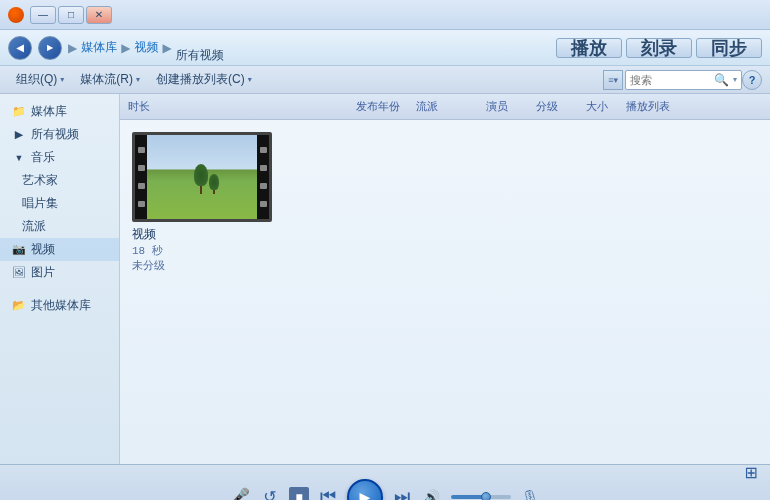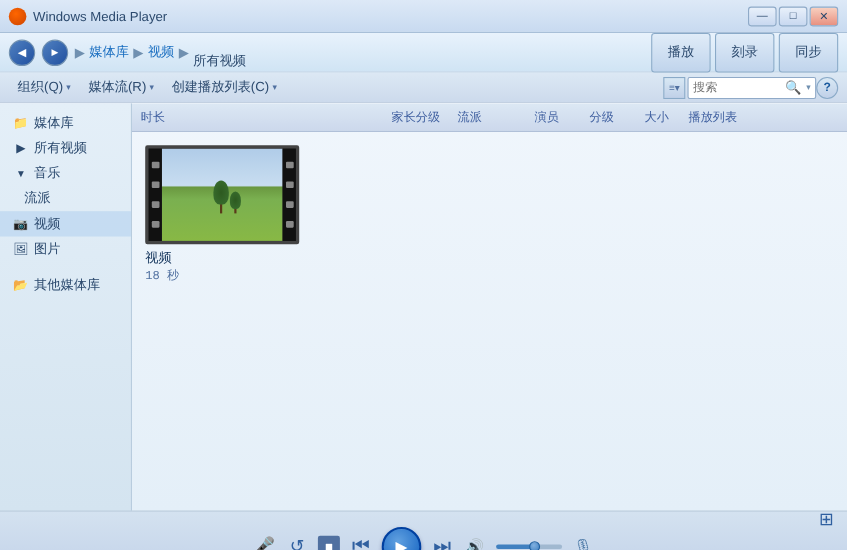--- a/index.html
+++ b/index.html
@@ -81,29 +81,29 @@
       gap: 4px;
     }
     .breadcrumb-sep { color: #7090b0; }
     .breadcrumb-item { color: #1a6ec0; cursor: pointer; }
     .breadcrumb-item.current { color: #2c4a6e; cursor: default; margin-top: 16px; }
     .action-buttons {
       display: flex;
       gap: 4px;
     }
     .action-btn {
-      height: 36px;
+      height: 20px;
       padding: 0 14px;
       background: linear-gradient(to bottom, #e0ecf8, #c0d4ec);
       border: 1px solid #8aaac8;
       border-radius: 3px;
       cursor: pointer;
-      font-size: 12px;
+      font-size: 18px;
       color: #2c4a6e;
-      display: flex; align-items: center;
+      display: flex; align-items: center; font-weight: bold;
     }
 
     
     #menubar {
       height: 28px;
       background: linear-gradient(to bottom, #dce8f4, #ccdaec);
       display: flex;
       align-items: center;
       padding: 0 8px;
       border-bottom: 1px solid #b0c0d8;
@@ -397,21 +397,20 @@
       cursor: pointer;
       color: #3060a0;
       font-size: 16px;
     }
   </style>
 </head>
 <body>
 
 <div id="titlebar">
   <div class="app-icon"></div>
-  <span class="title-text">Windows Media Player</span>
   <div class="window-controls">
     <div class="win-btn">—</div>
     <div class="win-btn">□</div>
     <div class="win-btn close">✕</div>
   </div>
 </div>
 
 <div id="toolbar">
   <div class="nav-btn">◀</div>
   <div class="nav-btn" style="font-size:8px;">▶</div>
@@ -462,20 +461,26 @@
     </div>
     <div class="sidebar-item">
       <span class="sidebar-icon" style="font-size:11px;">▶</span>
       <span>所有视频</span>
     </div>
     <div class="sidebar-item">
       <span class="sidebar-icon" style="font-size:9px;">▼</span>
       <span>音乐</span>
     </div>
     <div class="sidebar-item indent1">
+      <span>艺术家</span>
+    </div>
+    <div class="sidebar-item indent1">
+      <span>唱片集</span>
+    </div>
+    <div class="sidebar-item indent1">
       <span>流派</span>
     </div>
     <div class="sidebar-item selected">
       <span class="sidebar-icon" style="font-size:11px;">📷</span>
       <span>视频</span>
     </div>
     <div class="sidebar-item">
       <span class="sidebar-icon" style="font-size:11px;">🖼</span>
       <span>图片</span>
     </div>
@@ -483,21 +488,21 @@
     <div class="sidebar-item">
       <span class="sidebar-icon" style="font-size:11px;">📂</span>
       <span>其他媒体库</span>
     </div>
   </div>
 
   <div id="content">
 
     <div id="col-headers">
       <span class="col-header">时长</span>
-      <span class="col-header">家长分级</span>
+      <span class="col-header">发布年份</span>
       <span class="col-header">流派</span>
       <span class="col-header">演员</span>
       <span class="col-header">分级</span>
       <span class="col-header">大小</span>
       <span class="col-header">播放列表</span>
     </div>
 
     <div id="content-area">
       <div class="video-item">
         <div class="video-thumb">
@@ -516,20 +521,21 @@
           <div class="film-strip-right">
             <div class="film-hole"></div>
             <div class="film-hole"></div>
             <div class="film-hole"></div>
             <div class="film-hole"></div>
           </div>
         </div>
         <div class="video-meta">
           <div class="video-title">视频</div>
           <div class="video-duration">18 秒</div>
+          <div class="video-rating">未分级</div>
         </div>
       </div>
     </div>
   </div>
 </div>
 
 <div id="playerbar">
   <div id="transport">
     <div class="ctrl-btn" style="font-size:16px; color:#4070a0;">🎤</div>
     <div class="ctrl-btn" style="font-size:16px;">↺</div>

